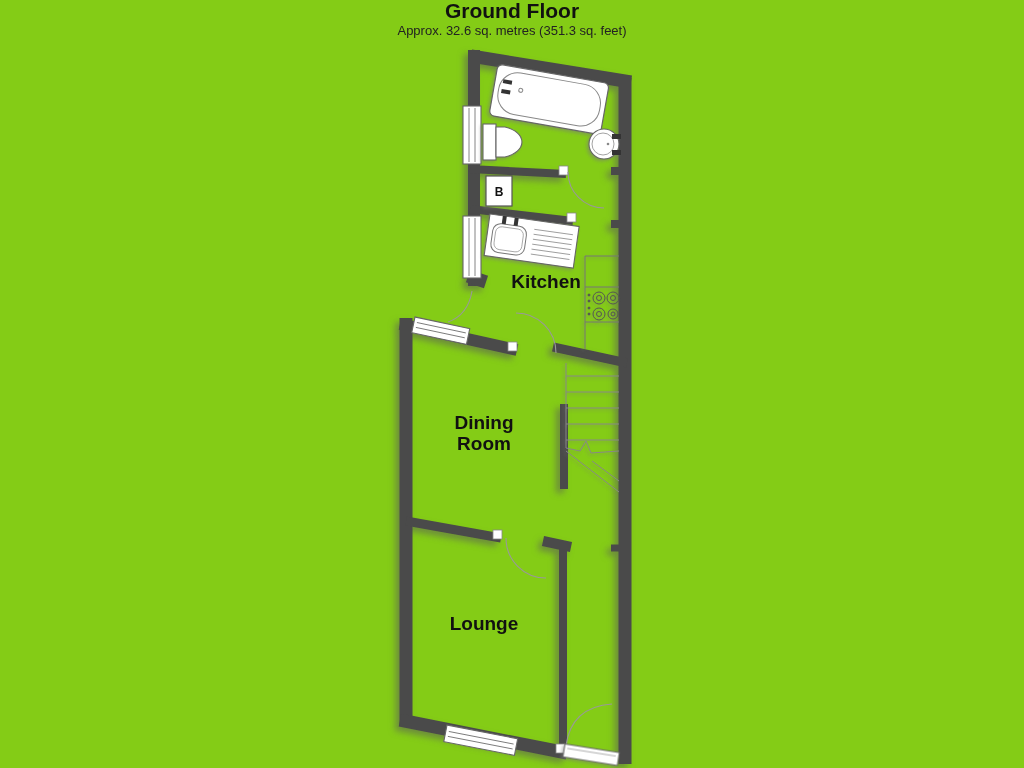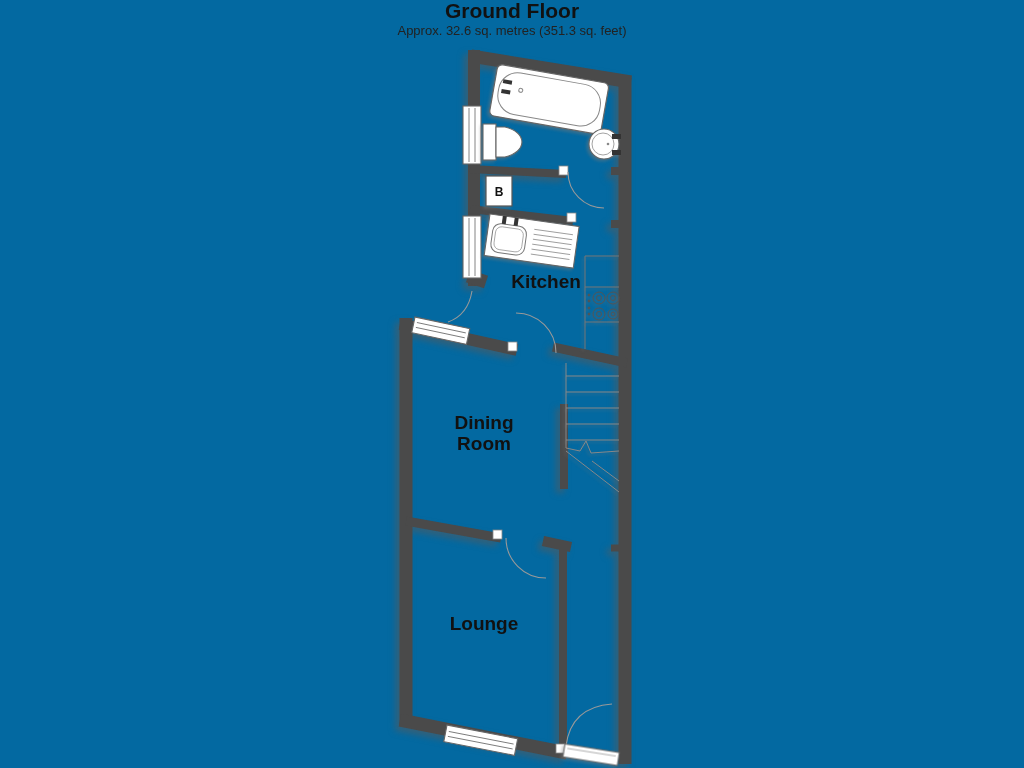--- a/index.html
+++ b/index.html
@@ -1,16 +1,16 @@
 <!DOCTYPE html>
 <html><head>
 <meta charset="utf-8">
 <style>
   html,body{margin:0;padding:0;background:#ffffff;}
-  .page{width:1024px;height:768px;position:relative;background:#0369a1;overflow:hidden;
+  .page{width:1024px;height:768px;position:relative;background:#84cc16;overflow:hidden;
         font-family:"Liberation Sans", sans-serif;}
   svg text{font-family:"Liberation Sans", sans-serif;}
   .walls{filter:drop-shadow(-4px 4px 3px rgba(90,90,90,0.55));}
   .fixtures{filter:drop-shadow(-2px 2px 1.5px rgba(120,120,120,0.45));}
   .room-label{font-weight:bold;font-size:19px;fill:#111;}
   .title{font-weight:bold;font-size:21px;fill:#111;}
   .subtitle{font-size:13px;fill:#222;}
   .b-label{font-weight:bold;font-size:12px;fill:#111;}
 </style>
 </head>

